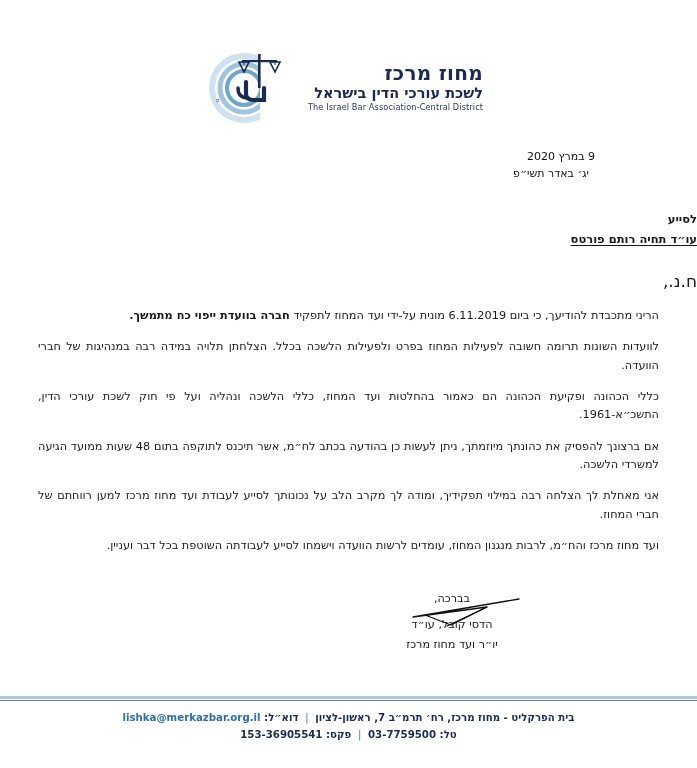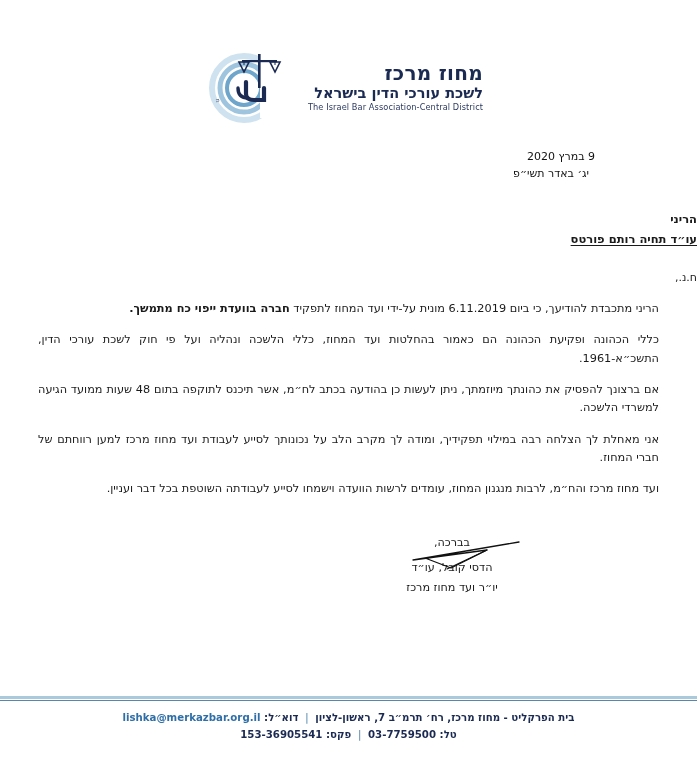--- a/index.html
+++ b/index.html
@@ -97,21 +97,21 @@
     text-decoration: underline;
     text-underline-offset: 2px;
   }
 
   
   .salutation {
     direction: rtl;
     text-align: right;
     margin-top: 22px;
     margin-left: 85px;
-    font-size: 11px;
+    font-size: 17px;
   }
 
   
   .subject {
     direction: rtl;
     text-align: center;
     margin-top: 22px;
     margin-right: 80px;
     font-size: 11.5px;
     font-weight: 700;
@@ -255,30 +255,31 @@
     </div>
 
   </div>
 
   <div class="date-block">
     <div class="date-greg">9 במרץ 2020</div>
     <div class="date-heb">יג׳ באדר תשי״פ</div>
   </div>
 
   <div class="addressee">
-    <div class="to">הריני</div>
+    <div class="to">לסייע</div>
     <div class="name">עו״ד תחיה רותם פורטס</div>
   </div>
 
   <div class="salutation">ח.נ.,</div>
 
 
   <div class="body-wrap">
 
   <div class="para"><span>הריני מתכבדת להודיעך, כי ביום 6.11.2019 מונית על-ידי ועד המחוז לתפקיד </span><b>חברה בוועדת ייפוי כח מתמשך.</b></div>
+      <div class="para"><span>לוועדות השונות תרומה חשובה לפעילות המחוז בפרט ולפעילות הלשכה בכלל. הצלחתן תלויה במידה רבה במנהיגות של חברי הוועדה.</span></div>
       <div class="para"><span>כללי הכהונה ופקיעת הכהונה הם כאמור בהחלטות ועד המחוז, כללי הלשכה ונהליה ועל פי חוק לשכת עורכי הדין, התשכ״א-1961.</span></div>
       <div class="para"><span>אם ברצונך להפסיק את כהונתך מיוזמתך, ניתן לעשות כן בהודעה בכתב לח״מ, אשר תיכנס לתוקפה בתום 48 שעות ממועד הגיעה למשרדי הלשכה.</span></div>
       <div class="para"><span>אני מאחלת לך הצלחה רבה במילוי תפקידיך, ומודה לך מקרב הלב על נכונותך לסייע לעבודת ועד מחוז מרכז למען רווחתם של חברי המחוז.</span></div>
       <div class="para"><span>ועד מחוז מרכז והח״מ, לרבות מנגנון המחוז, עומדים לרשות הוועדה וישמחו לסייע לעבודתה השוטפת בכל דבר ועניין.</span></div>
     </div>
 
   <div class="sig-block">
     <div class="sig-closing">בברכה,</div>
 
     <div class="sig-name-row">

